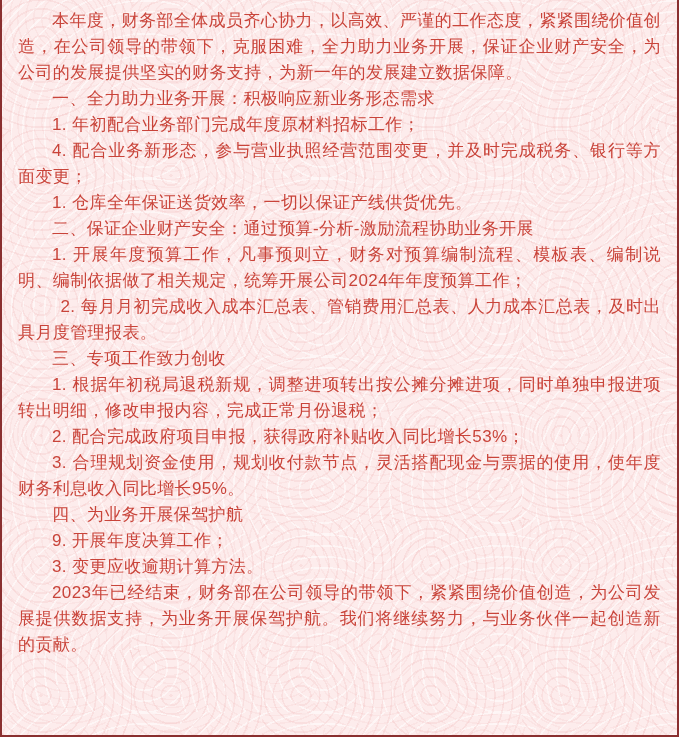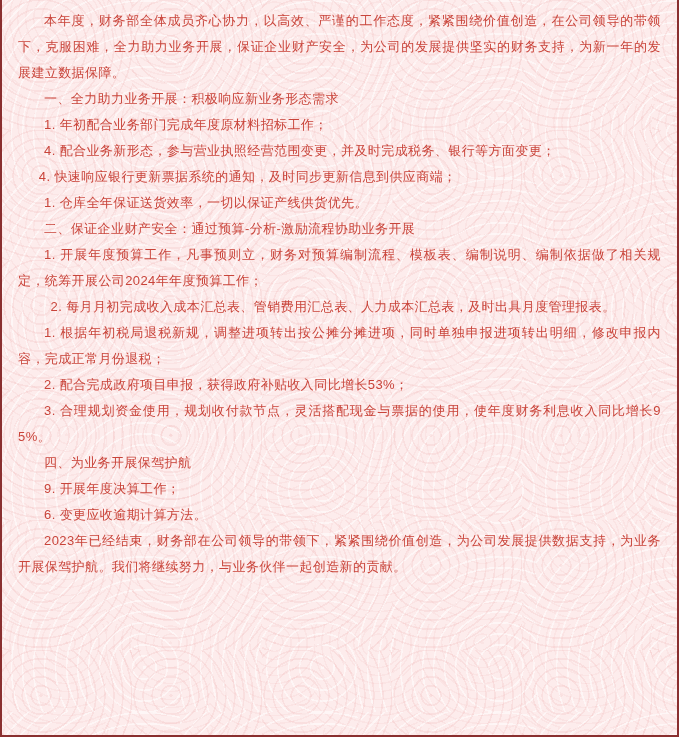--- a/index.html
+++ b/index.html
@@ -20,43 +20,43 @@
     
     background-image:
       repeating-radial-gradient(circle at 30% 35%, rgba(233,156,156,0.16) 0 1.6px, rgba(0,0,0,0) 1.6px 9px),
       repeating-radial-gradient(circle at 80% 75%, rgba(255,255,255,0.55) 0 1.6px, rgba(0,0,0,0) 1.6px 11px),
       repeating-radial-gradient(circle at 62% 18%, rgba(233,156,156,0.10) 0 1.4px, rgba(0,0,0,0) 1.4px 8px);
     background-size: 130px 130px, 178px 178px, 104px 104px;
   }
   .block {
     margin: 0;
     color: #c9443a;
-    font-size: 13px;
+    font-size: 17px;
     line-height: 26px;
     letter-spacing: 0.4px;
     text-align: justify;
     text-indent: 2em;
     word-break: break-all;
   }
   .indent-sm { text-indent: 1.6em; }
   .indent-lg { text-indent: 2.5em; }
 </style>
 </head>
 <body>
 
 <div class="page">
   <p class="block">本年度，财务部全体成员齐心协力，以高效、严谨的工作态度，紧紧围绕价值创造，在公司领导的带领下，克服困难，全力助力业务开展，保证企业财产安全，为公司的发展提供坚实的财务支持，为新一年的发展建立数据保障。</p>
   <p class="block">一、全力助力业务开展：积极响应新业务形态需求</p>
   <p class="block">1. 年初配合业务部门完成年度原材料招标工作；</p>
   <p class="block">4. 配合业务新形态，参与营业执照经营范围变更，并及时完成税务、银行等方面变更；</p>
-  <p class="block indent-sm">4. 快速响应银行更新票据系统的通知，及时同步更新信息到供应商端；</p>
   <p class="block">1. 仓库全年保证送货效率，一切以保证产线供货优先。</p>
   <p class="block">二、保证企业财产安全：通过预算-分析-激励流程协助业务开展</p>
   <p class="block">1. 开展年度预算工作，凡事预则立，财务对预算编制流程、模板表、编制说明、编制依据做了相关规定，统筹开展公司2024年年度预算工作；</p>
   <p class="block indent-lg">2. 每月月初完成收入成本汇总表、管销费用汇总表、人力成本汇总表，及时出具月度管理报表。</p>
+  <p class="block">三、专项工作致力创收</p>
   <p class="block">1. 根据年初税局退税新规，调整进项转出按公摊分摊进项，同时单独申报进项转出明细，修改申报内容，完成正常月份退税；</p>
   <p class="block">2. 配合完成政府项目申报，获得政府补贴收入同比增长53%；</p>
   <p class="block">3. 合理规划资金使用，规划收付款节点，灵活搭配现金与票据的使用，使年度财务利息收入同比增长95%。</p>
   <p class="block">四、为业务开展保驾护航</p>
   <p class="block">9. 开展年度决算工作；</p>
-  <p class="block">6. 变更应收逾期计算方法。</p>
+  <p class="block">3. 变更应收逾期计算方法。</p>
   <p class="block">2023年已经结束，财务部在公司领导的带领下，紧紧围绕价值创造，为公司发展提供数据支持，为业务开展保驾护航。我们将继续努力，与业务伙伴一起创造新的贡献。</p>
 </div>
 
 </body></html>

